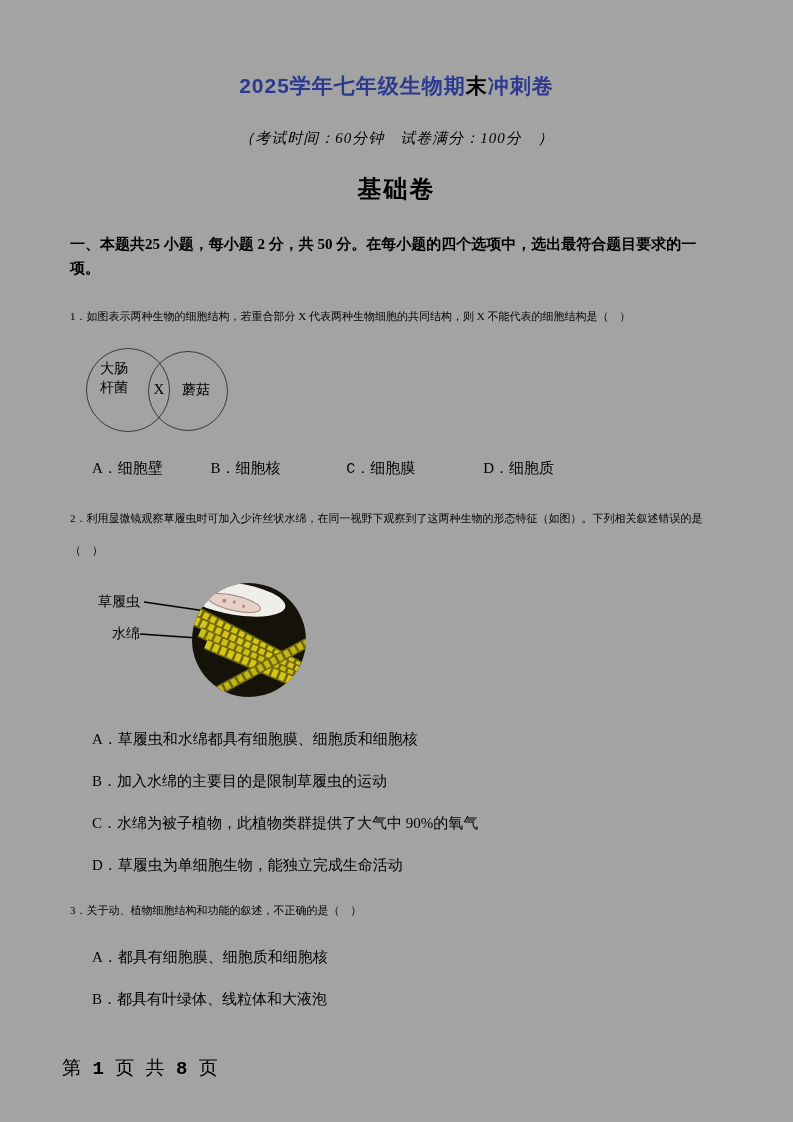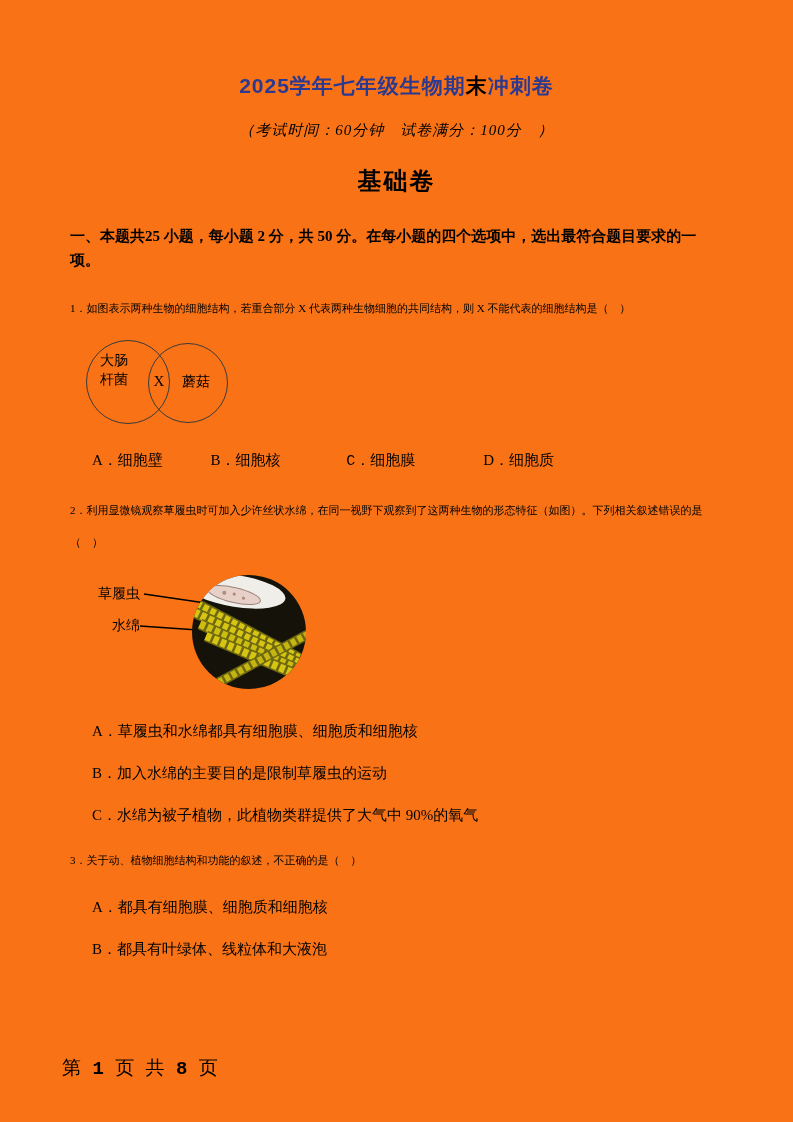--- a/index.html
+++ b/index.html
@@ -1,31 +1,31 @@
 <!DOCTYPE html>
 <html><head>
 <meta charset="utf-8">
 <style>
   html,body { margin:0; padding:0; background:#888; }
   .page {
     position:relative; width:793px; height:1122px; margin:0 auto;
-    background:#f97316; box-sizing:border-box; padding:0 70px;
+    background:#a3a3a3; box-sizing:border-box; padding:0 70px;
     overflow:hidden; color:#000;
     font-family:"Liberation Serif", serif; font-size:15px; line-height:32px;
   }
   
   .title {
     margin:0; padding-top:72px; text-align:center;
     font-family:"Liberation Sans", sans-serif;
     font-size:21px; line-height:28px; font-weight:700; letter-spacing:1px;
     color:#2b3990;
   }
   .title .black-part { color:#000; }
   .exam-info {
-    margin-top:20px; text-align:center; font-style:italic;
+    margin-top:28px; text-align:center; font-style:italic;
     font-size:15px; line-height:20px; letter-spacing:1px;
   }
   .paper-type {
     margin:20px 0 0 0; text-align:center;
     font-family:"Liberation Sans", sans-serif;
     font-size:24px; line-height:42px; font-weight:700; letter-spacing:2px;
   }
   .instruction {
     margin:22px 0 0 0; font-weight:700; font-size:15px; line-height:24px;
   }
@@ -141,20 +141,21 @@
         </g>
       </svg>
       <div class="fig-label paramecium">草履虫</div>
       <div class="fig-label spirogyra">水绵</div>
     </div>
 
     <div class="options-list">
       <div class="opt-line">A．草履虫和水绵都具有细胞膜、细胞质和细胞核</div>
       <div class="opt-line">B．加入水绵的主要目的是限制草履虫的运动</div>
       <div class="opt-line">C．水绵为被子植物，此植物类群提供了大气中 90%的氧气</div>
+      <div class="opt-line">D．草履虫为单细胞生物，能独立完成生命活动</div>
     </div>
   </div>
 
   <div class="question">
     <p class="q-text" style="margin-top:14px">3．关于动、植物细胞结构和功能的叙述，不正确的是（　）</p>
     <div class="options-list">
       <div class="opt-line">A．都具有细胞膜、细胞质和细胞核</div>
       <div class="opt-line">B．都具有叶绿体、线粒体和大液泡</div>
     </div>
   </div>

